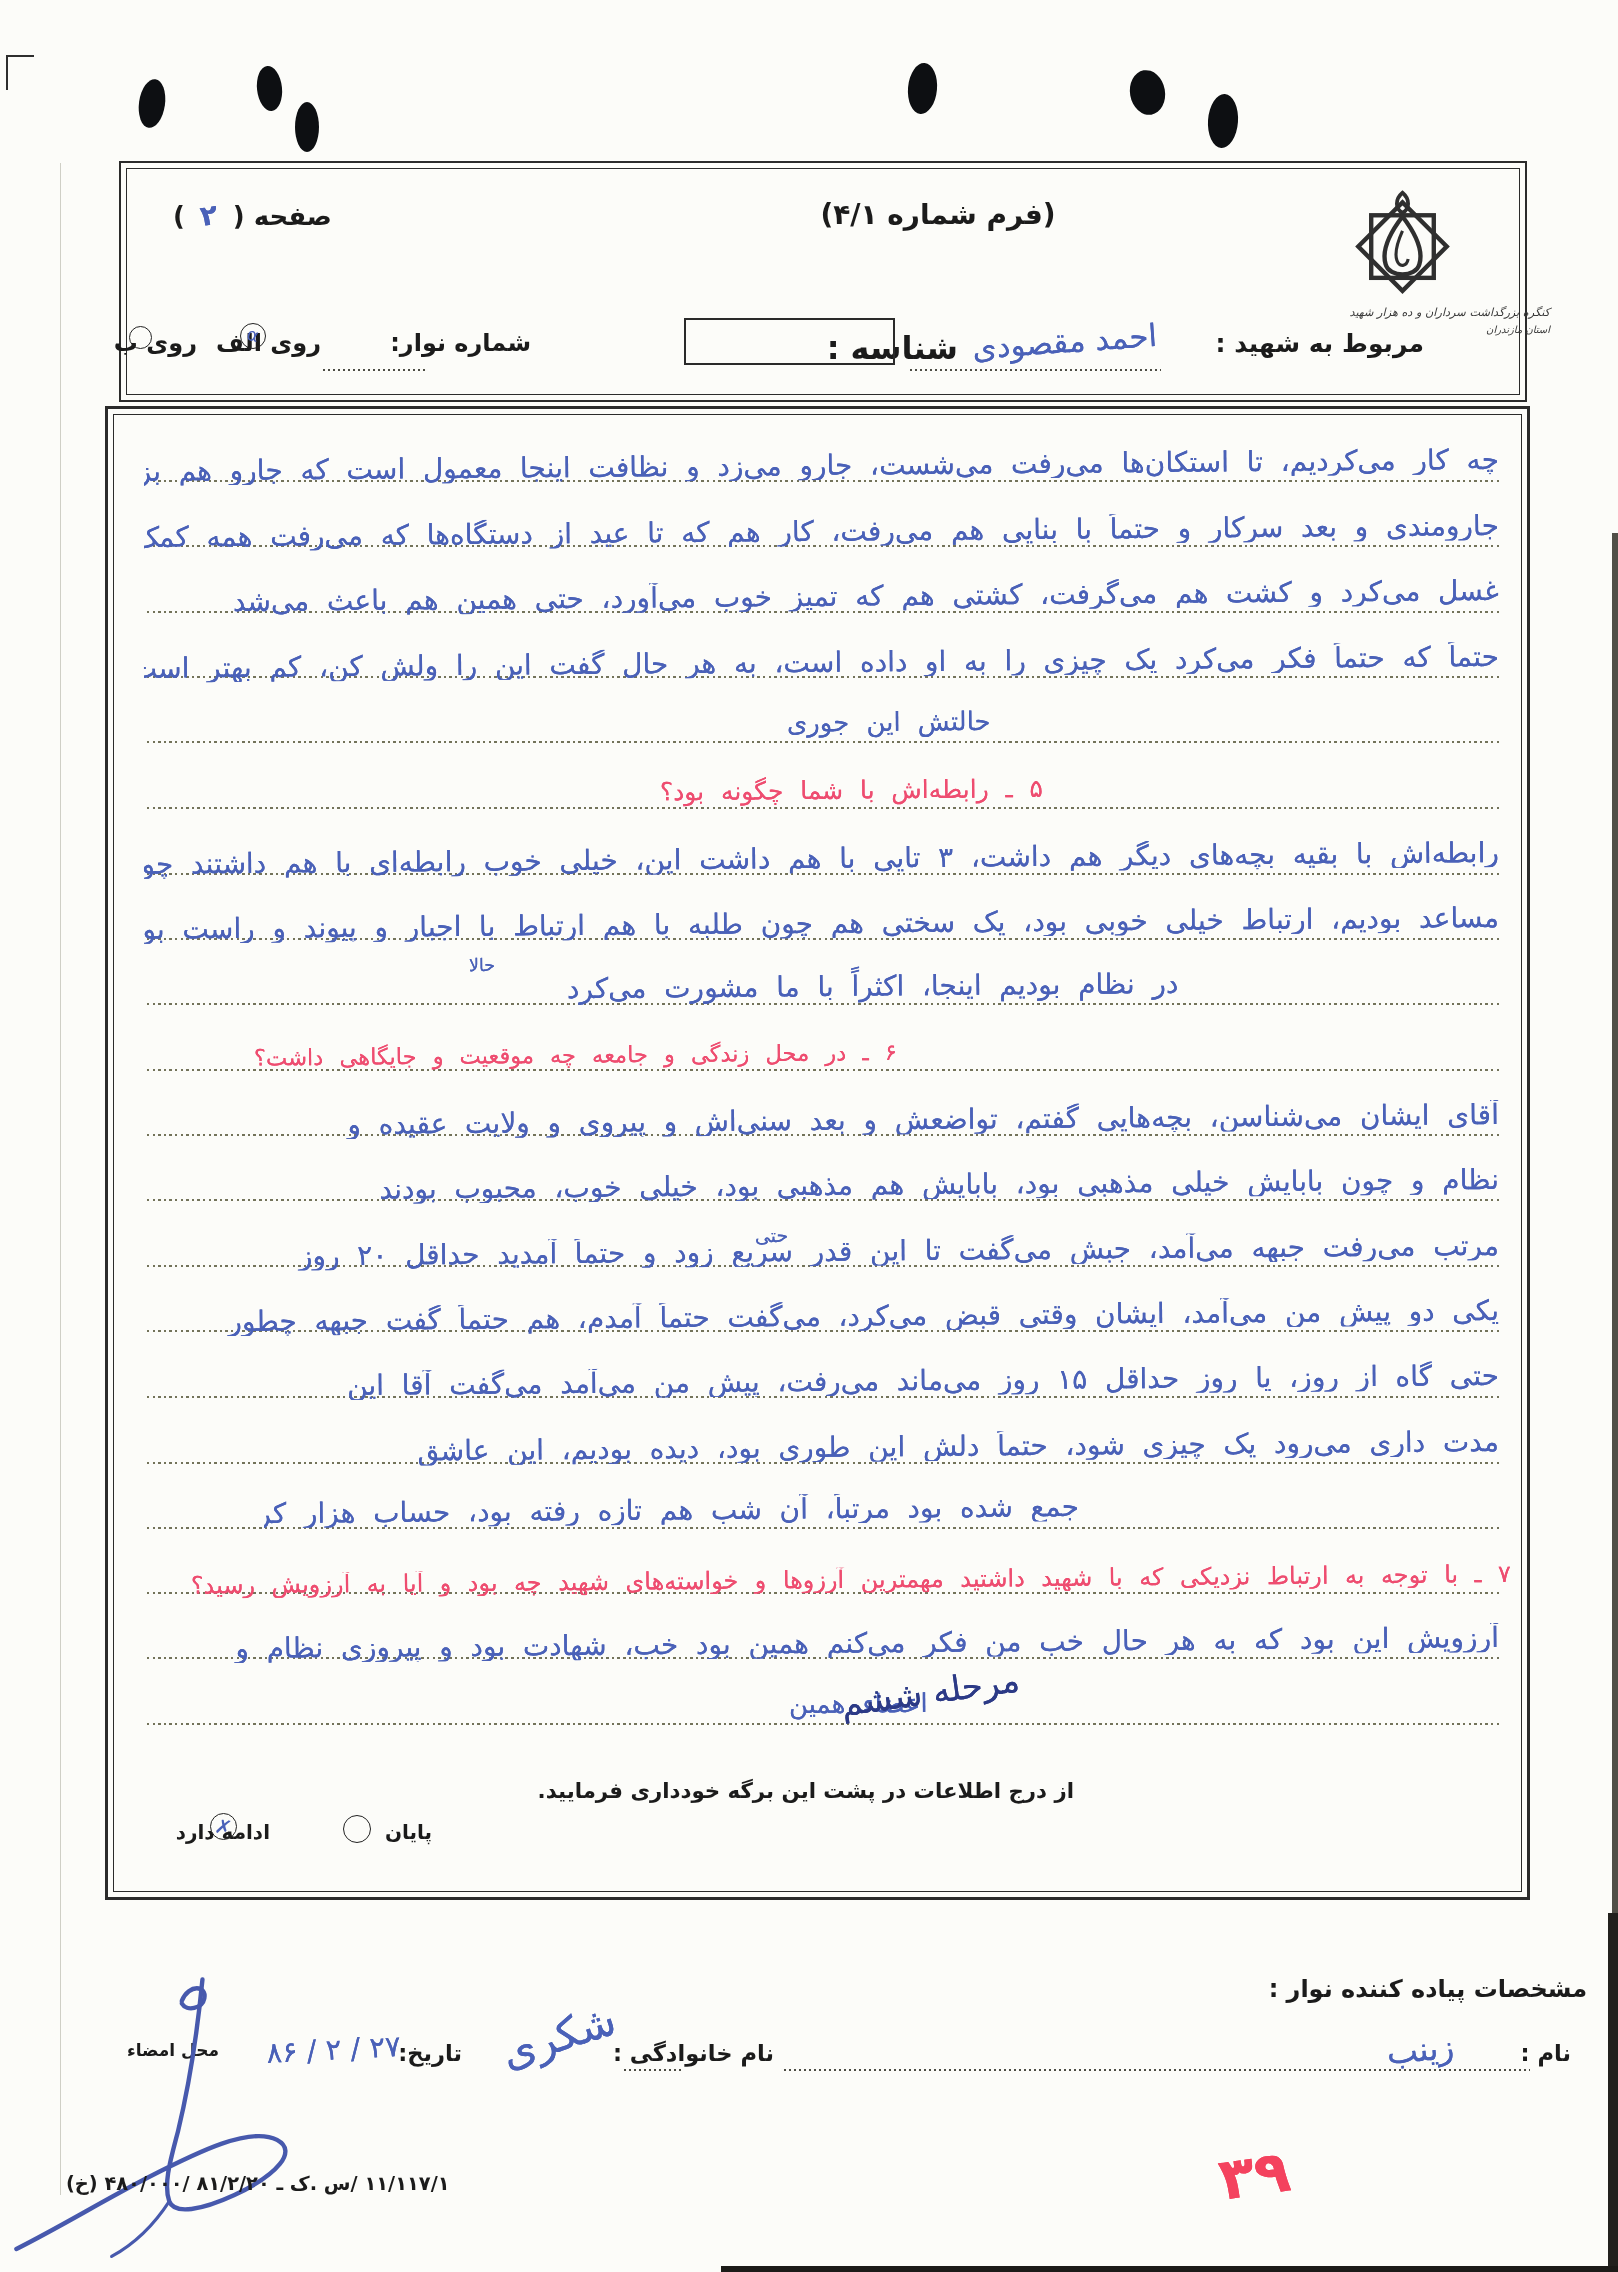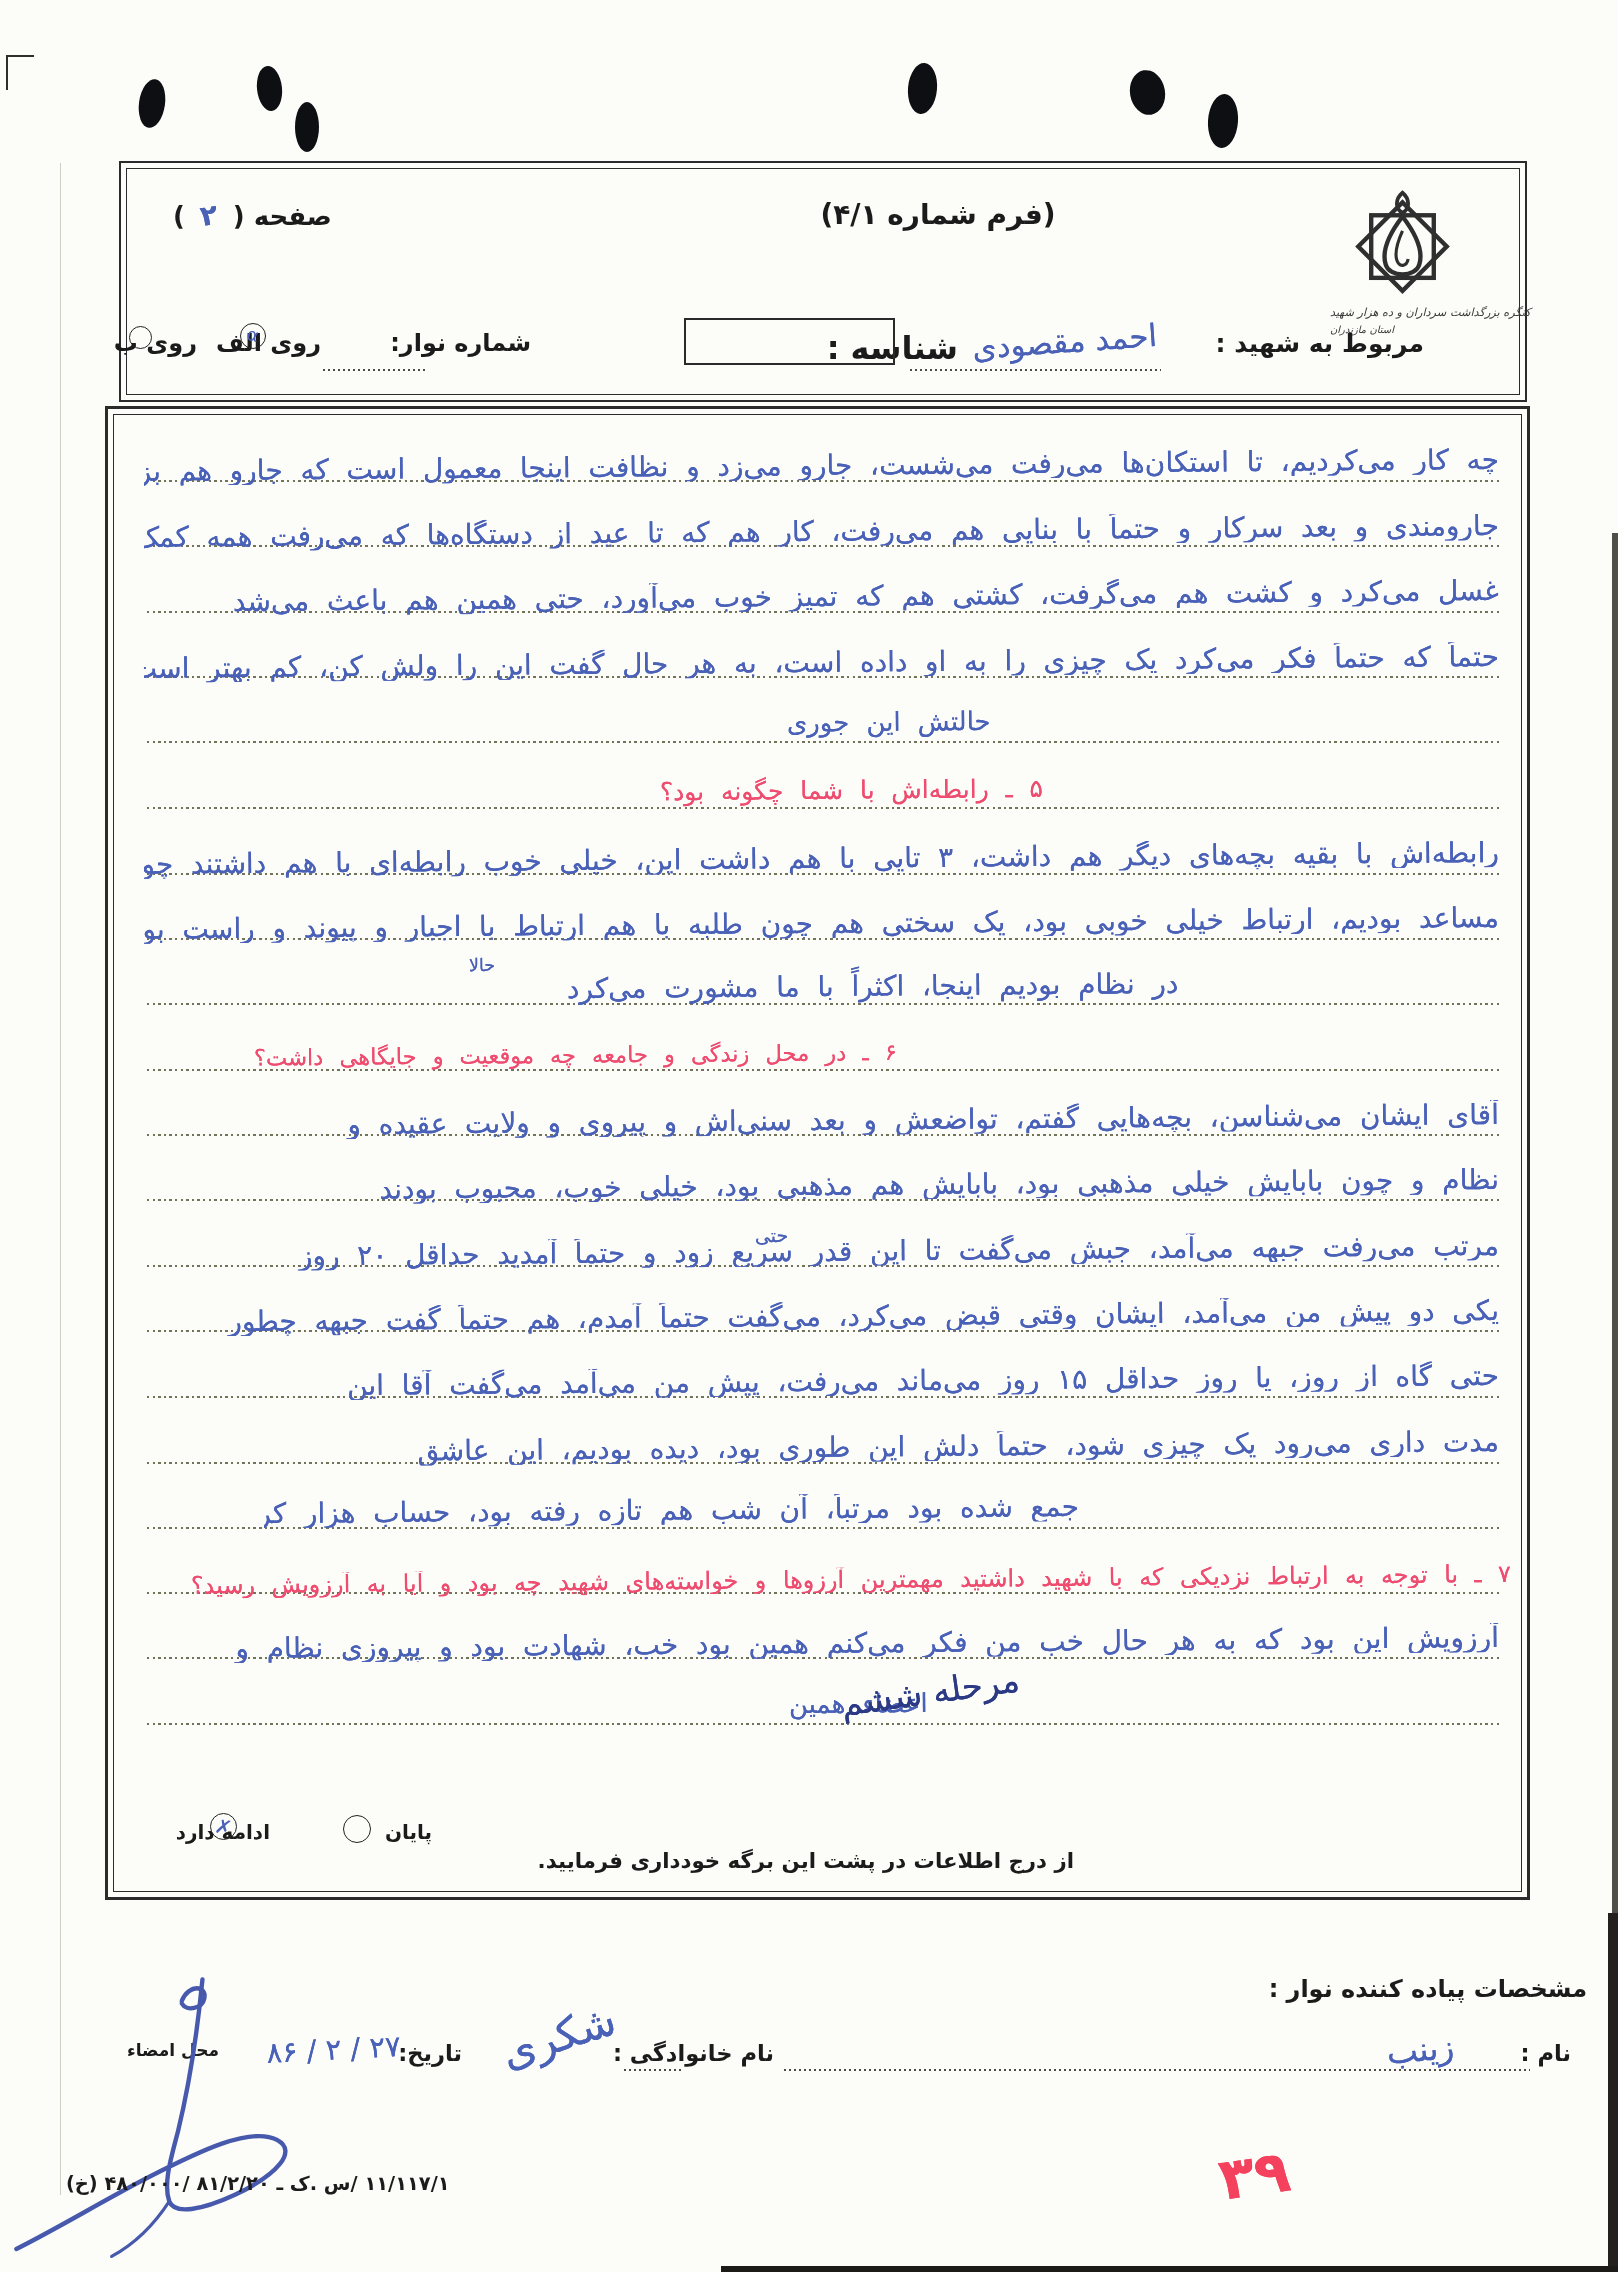--- a/index.html
+++ b/index.html
@@ -16,21 +16,21 @@
   .rule{position:absolute;left:147px;width:1355px;height:1.9px;
         background-image:repeating-linear-gradient(90deg,#73735a 0 2.5px,transparent 2.5px 5.6px);}
   .hw{position:absolute;direction:rtl;white-space:nowrap;line-height:1.05;
       transform:rotate(-0.5deg);transform-origin:right bottom;
       text-shadow:0 0 0.6px currentColor;}
   .ink-blue{color:#4a61b8;}
   .ink-red{color:#ee4d70;}
   .ink-navy{color:#2c3a86;}
   .circle{position:absolute;border:1.9px solid #222;border-radius:50%;background:transparent;
           display:flex;align-items:center;justify-content:center;}
-  .logo-caption{font-family:"DejaVu Serif",serif;font-style:italic;color:#3a3a3a;text-align:left;line-height:1.5;}
+  .logo-caption{font-family:"DejaVu Serif",serif;font-style:italic;color:#3a3a3a;text-align:right;line-height:1.5;}
   .scan-edge{position:absolute;background:#504f47;}
   .sig-svg{position:absolute;left:11.3px;top:1962px;}
 </style>
 </head>
 <body>
 
 <div class="page">
 
   <div class="blob" style="left:139px;top:79px;width:26px;height:49px;transform:rotate(8deg);"></div>
   <div class="blob" style="left:257px;top:66px;width:25px;height:45px;transform:rotate(-6deg);"></div>
@@ -126,21 +126,21 @@
       <div class="hw ink-blue" style="top: 1427px; right: 119px; width: 1355px; overflow: hidden; font-size: 28px; word-spacing: 8.8px;">مدت داری می‌رود یک چیزی شود، حتماً دلش این طوری بود، دیده بودیم، این عاشق</div>
       <div class="hw ink-blue" style="top: 1492px; right: 539px; width: 815px; overflow: hidden; font-size: 28px; word-spacing: 8.8px;">جمع شده بود مرتباً، آن شب هم تازه رفته بود، حساب هزار کرده بود</div>
       <div class="hw ink-red" style="top: 1562px; right: 107px; width: 1399px; overflow: hidden; font-size: 24px; word-spacing: 8.8px;">۷ ـ با توجه به ارتباط نزدیکی که با شهید داشتید مهمترین آرزوها و خواسته‌های شهید چه بود و آیا به آرزویش رسید؟</div>
       <div class="hw ink-blue" style="top: 1623px; right: 119px; width: 1355px; overflow: hidden; font-size: 28px; word-spacing: 8.8px;">آرزویش این بود که به هر حال خب من فکر می‌کنم همین بود خب، شهادت بود و پیروزی نظام و</div>
       <div class="hw ink-blue" style="top: 1690px; right: 690px; font-size: 26px; word-spacing: 8.8px;">اعضاء همین</div>
       <div class="hw ink-navy" style="right: 596px; top: 1662px; font-size: 34px; transform: rotate(-8deg);">مرحله ششم</div>
       <div class="hw ink-blue" style="right: 1123px; top: 956px; font-size: 17.6px;">حالا</div>
       <div class="hw ink-blue" style="right: 830px; top: 1226px; font-size: 19px;">حتی</div>
     </div>
 
-  <div class="printed" style="right:544px;top:1848px;font-size:21.3px;">از درج اطلاعات در پشت این برگه خودداری فرمایید.</div>
+  <div class="printed" style="right:544px;top:1778px;font-size:21.3px;">از درج اطلاعات در پشت این برگه خودداری فرمایید.</div>
   <div class="printed" style="right:1186px;top:1820px;font-size:20px;">پایان</div>
   <div class="circle" style="left:343px;top:1815px;width:26px;height:26px;"></div>
   <div class="printed" style="right:1348px;top:1820px;font-size:20px;">ادامه دارد</div>
   <div class="circle" style="left:210px;top:1813px;width:25px;height:25px;">
     <span class="ink-blue" style="font-size:20px;transform:rotate(12deg);line-height:1;">✗</span>
   </div>
 
   <div class="printed" style="right:31px;top:1975px;font-size:24px;">مشخصات پیاده کننده نوار :</div>
 
   <div class="printed" style="right:47px;top:2040px;font-size:22.6px;">نام :</div>

